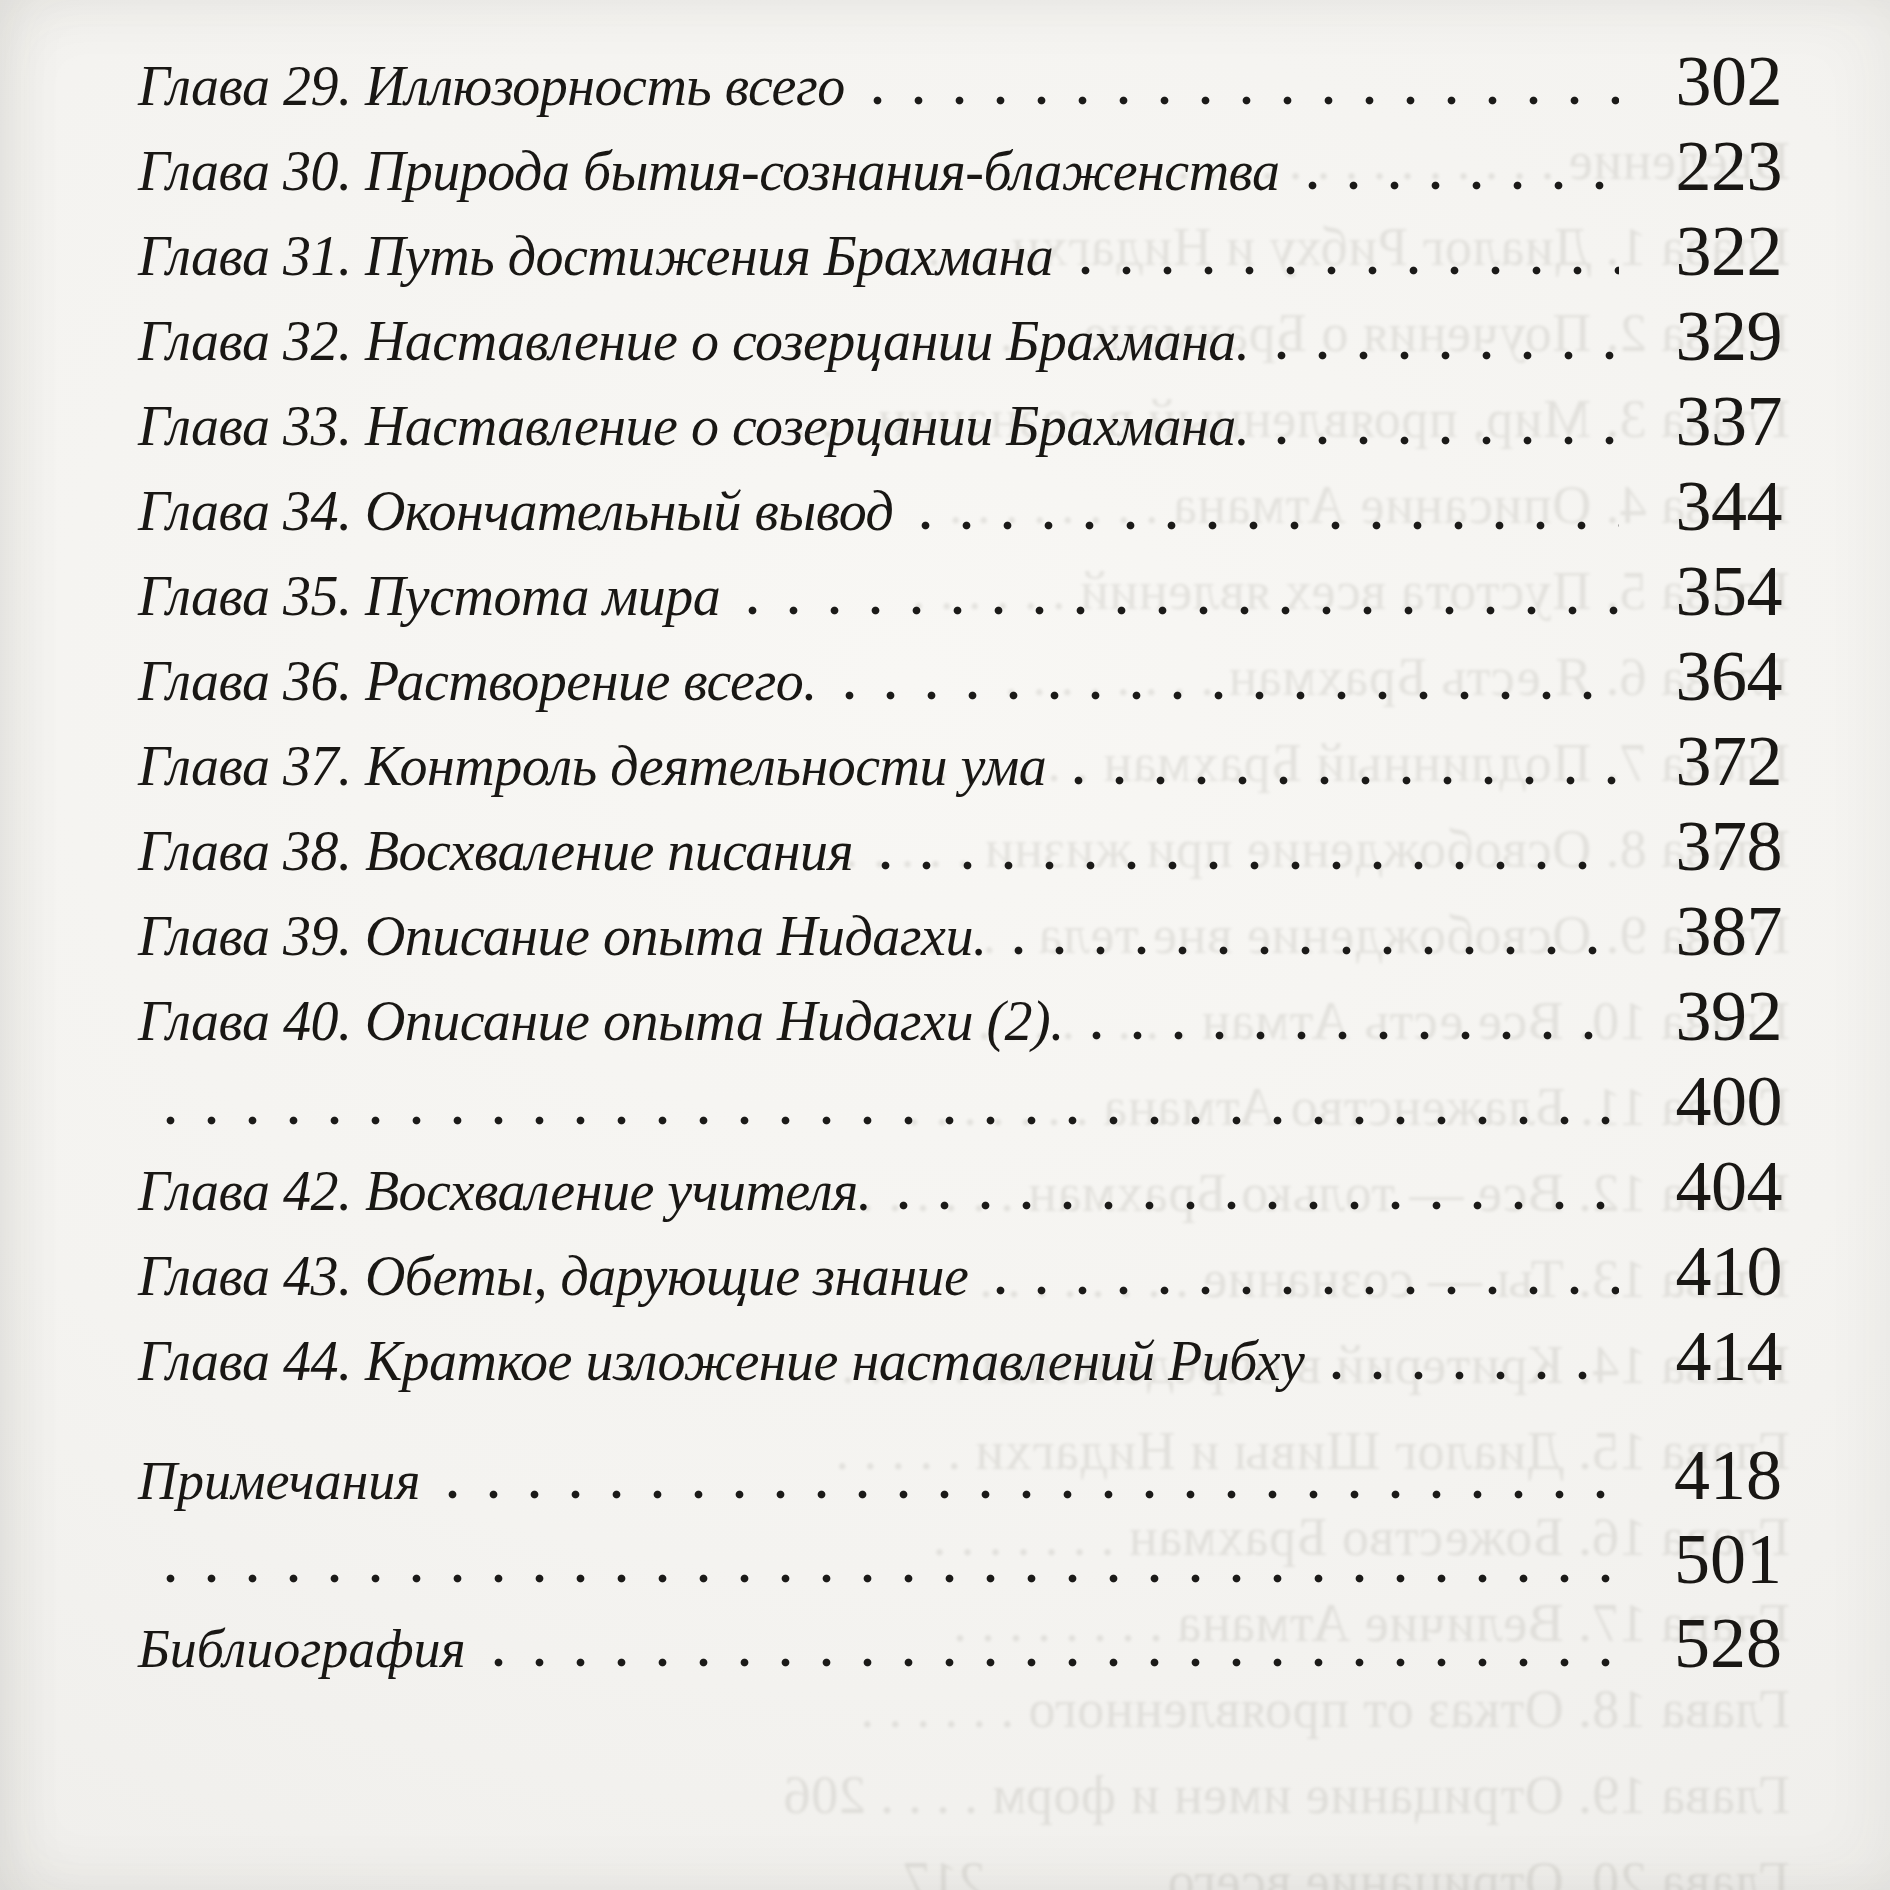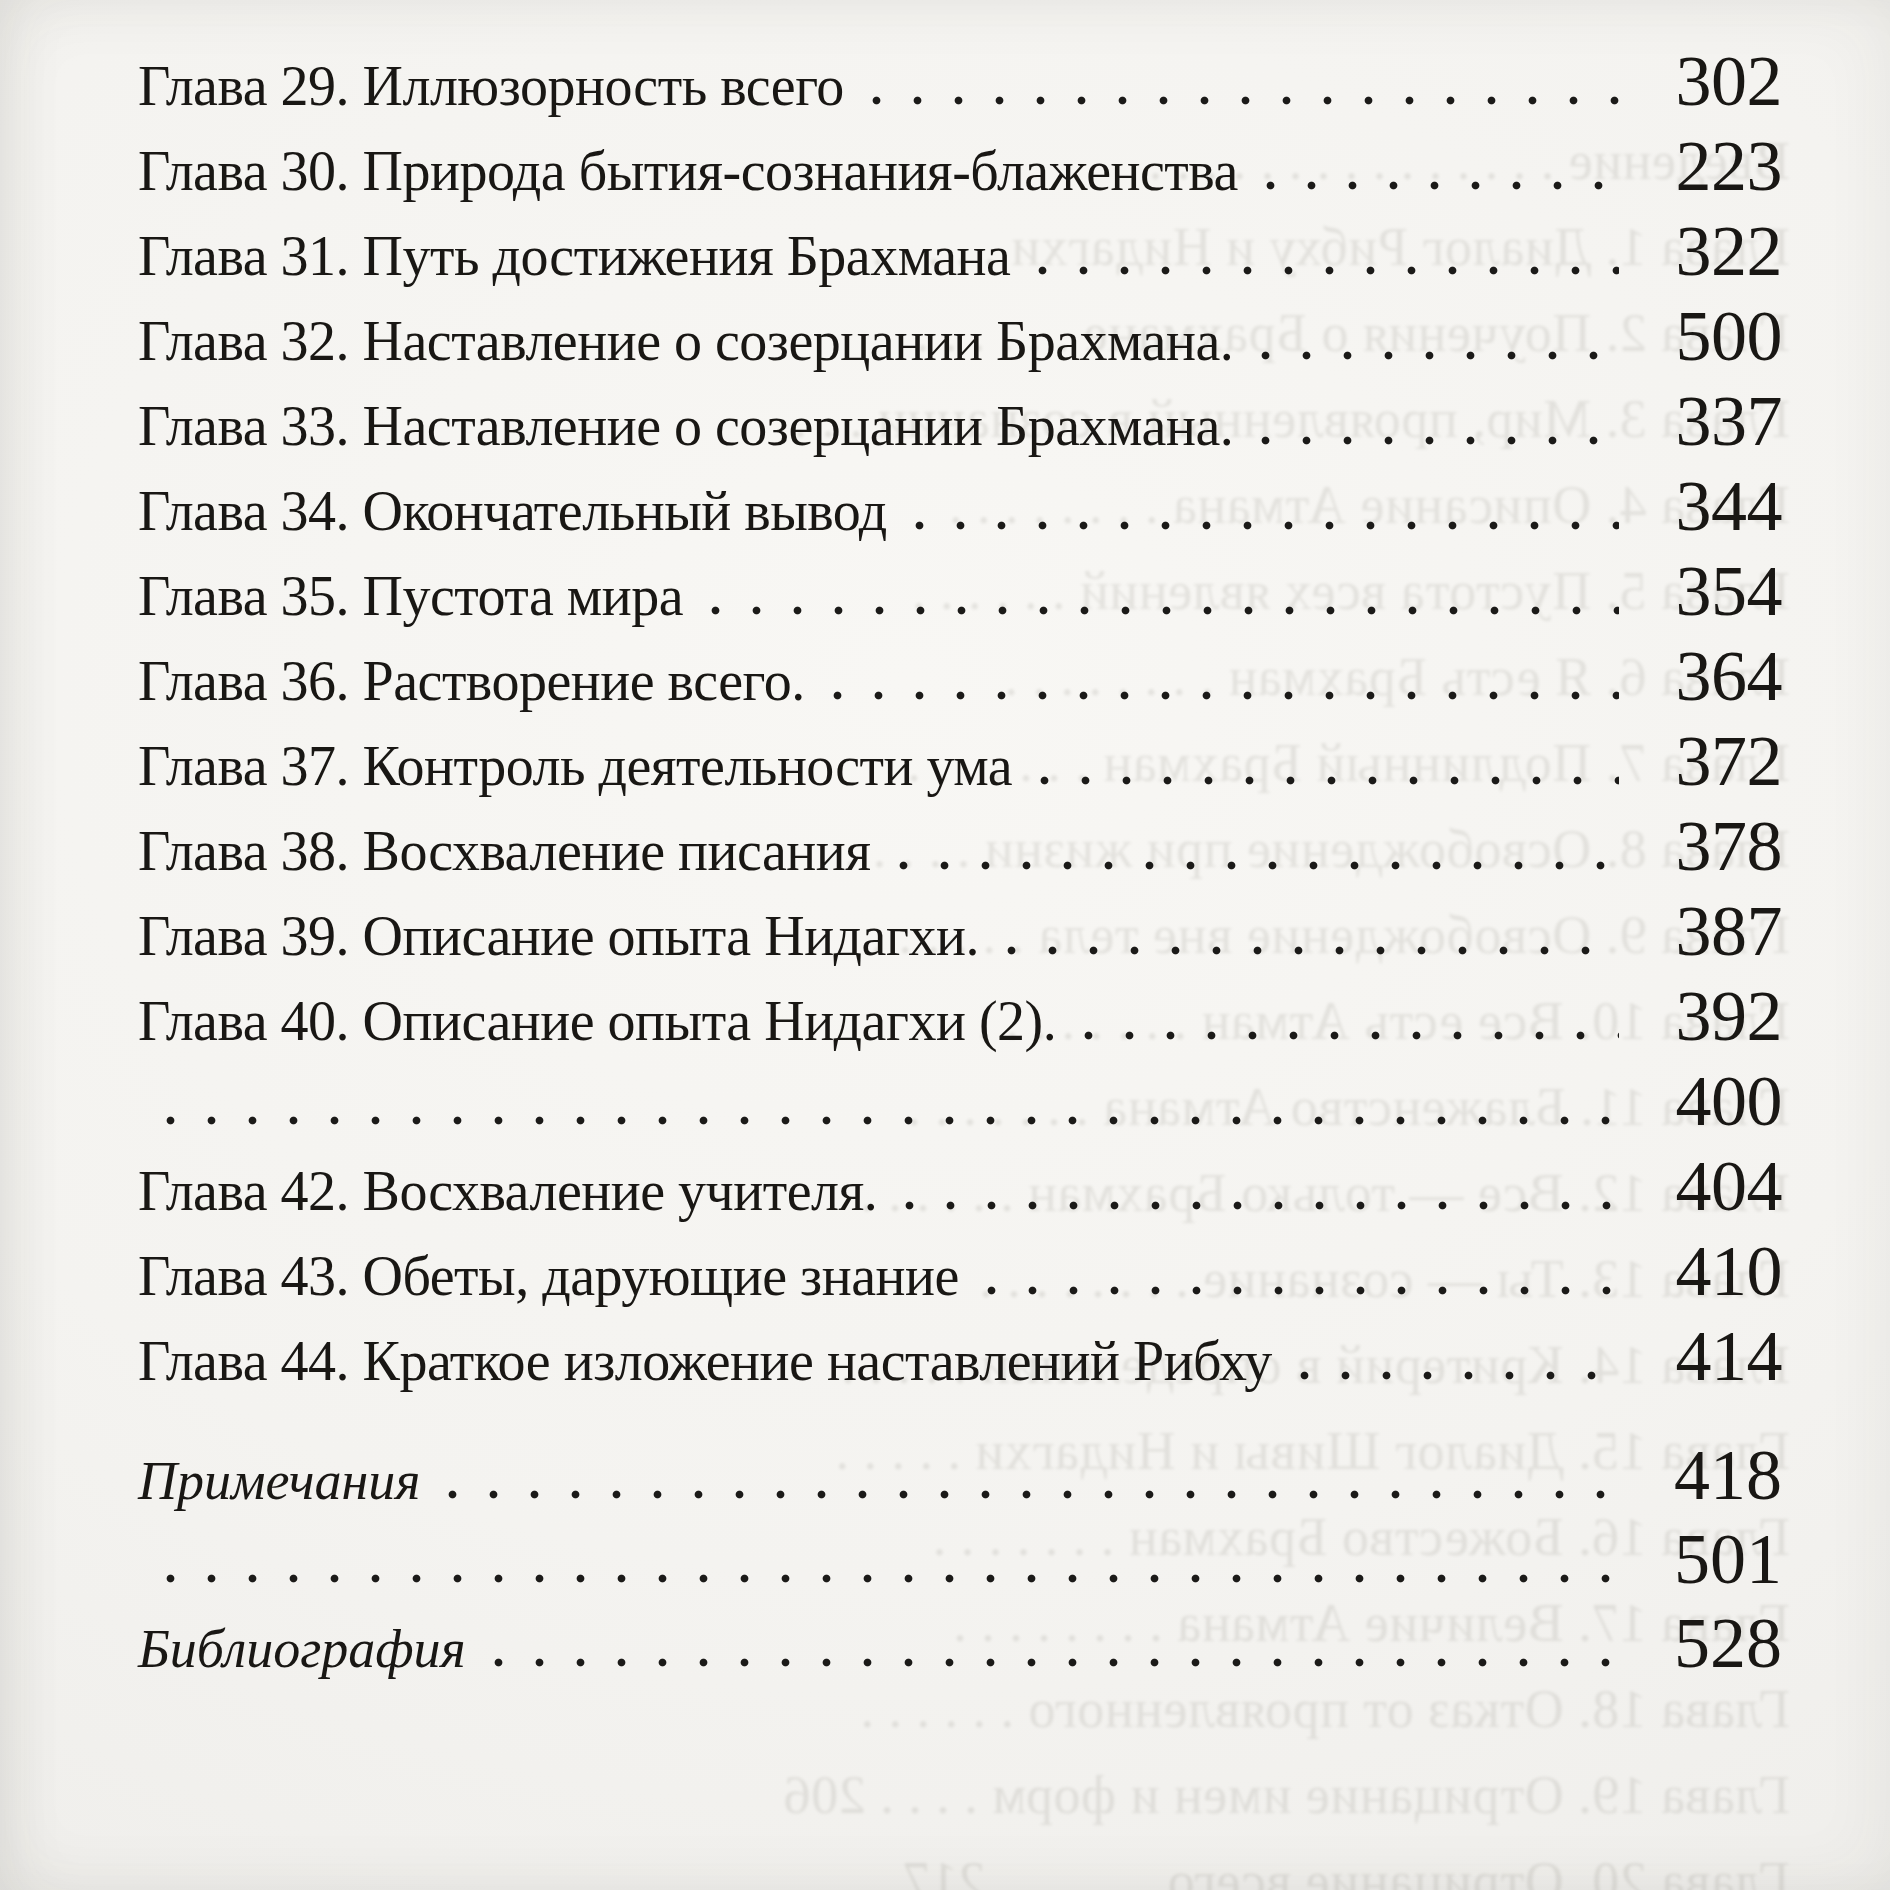--- a/index.html
+++ b/index.html
@@ -49,20 +49,21 @@
   .toc-row {
     display: flex;
     align-items: baseline;
     height: 85px;
     font-size: 56px;
     letter-spacing: -0.5px;
     white-space: nowrap;
   }
   .toc-row .title {
     flex: 0 0 auto;
+    font-style: italic;
   }
   .leader {
     flex: 1 1 auto;
     align-self: baseline;
     height: 9px;
     margin: 0 38px -7px 24px;
     background-image: radial-gradient(circle closest-side at 4.5px 4.5px,
                       #1b1a18 3.4px, rgba(0,0,0,0) 4.3px);
     background-size: 41px 9px;
     background-repeat: repeat-x;
@@ -127,21 +128,21 @@
       <span class="pageno">223</span>
     </div>
     <div class="toc-row">
       <span class="title">Глава 31. Путь достижения Брахмана</span>
       <span class="leader"></span>
       <span class="pageno">322</span>
     </div>
     <div class="toc-row">
       <span class="title">Глава 32. Наставление о созерцании Брахмана.</span>
       <span class="leader"></span>
-      <span class="pageno">500</span>
+      <span class="pageno">329</span>
     </div>
     <div class="toc-row">
       <span class="title">Глава 33. Наставление о созерцании Брахмана.</span>
       <span class="leader"></span>
       <span class="pageno">337</span>
     </div>
     <div class="toc-row">
       <span class="title">Глава 34. Окончательный вывод</span>
       <span class="leader"></span>
       <span class="pageno">344</span>

